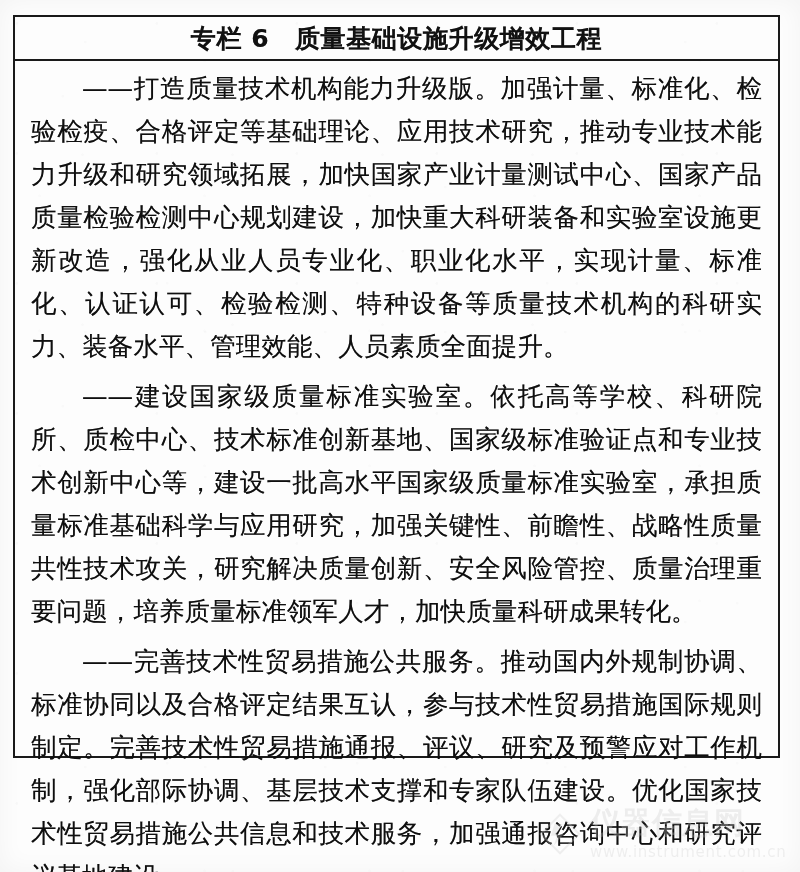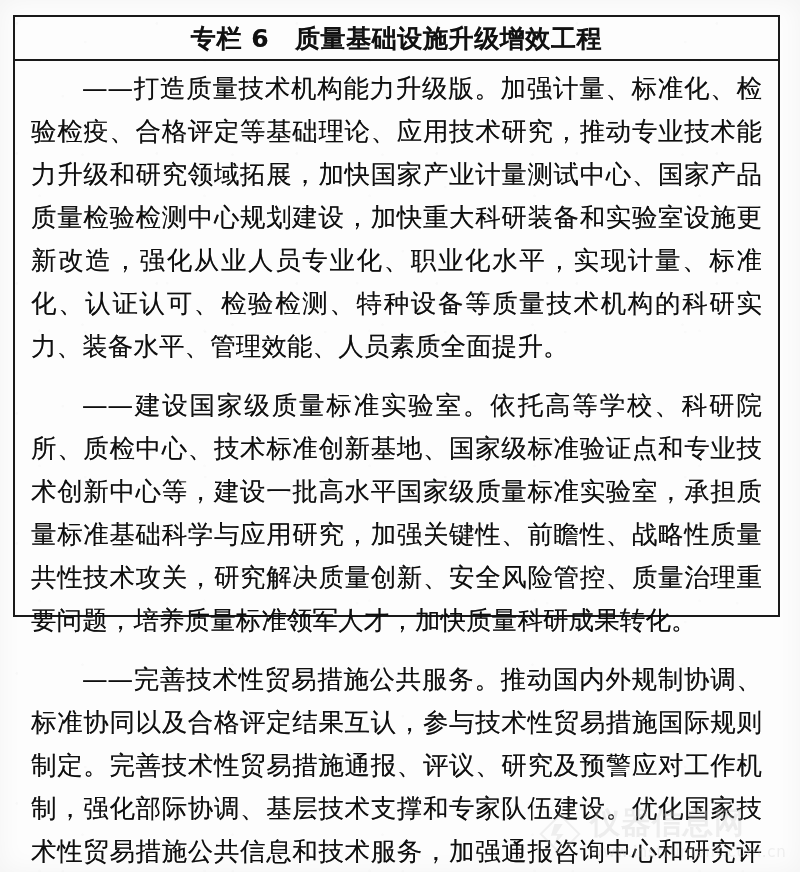--- a/index.html
+++ b/index.html
@@ -39,21 +39,21 @@
     background-size: 140px 130px, 170px 155px, 120px 145px, 190px 160px, 150px 170px, 165px 135px;
     mix-blend-mode: multiply;
   }
 
   
   #column-box {
     position: absolute;
     left: 13px;
     top: 15px;
     width: 767px;
-    height: 602px;
+    height: 743px;
     border: 2.5px solid #1a1a1a;
     box-sizing: border-box;
     background: transparent;
   }
 
   #title-row {
     height: 44px;
     border-bottom: 2.5px solid #1a1a1a;
     display: flex;
     align-items: center;
@@ -84,21 +84,21 @@
     text-align: justify;
     text-align-last: left;
     text-justify: inter-character;
     margin: 0;
     text-indent: 2em;
     letter-spacing: .1px;
     -webkit-font-smoothing: none;
     text-shadow: 0 0 .45px rgba(0,0,0,.5);
   }
 
-  .para + .para { margin-top: 16px; }
+  .para + .para { margin-top: 7px; }
 
   
   #watermark {
     position: absolute;
     right: 22px;
     bottom: 12px;
     width: 240px;
     height: 52px;
     pointer-events: none;
     user-select: none;

